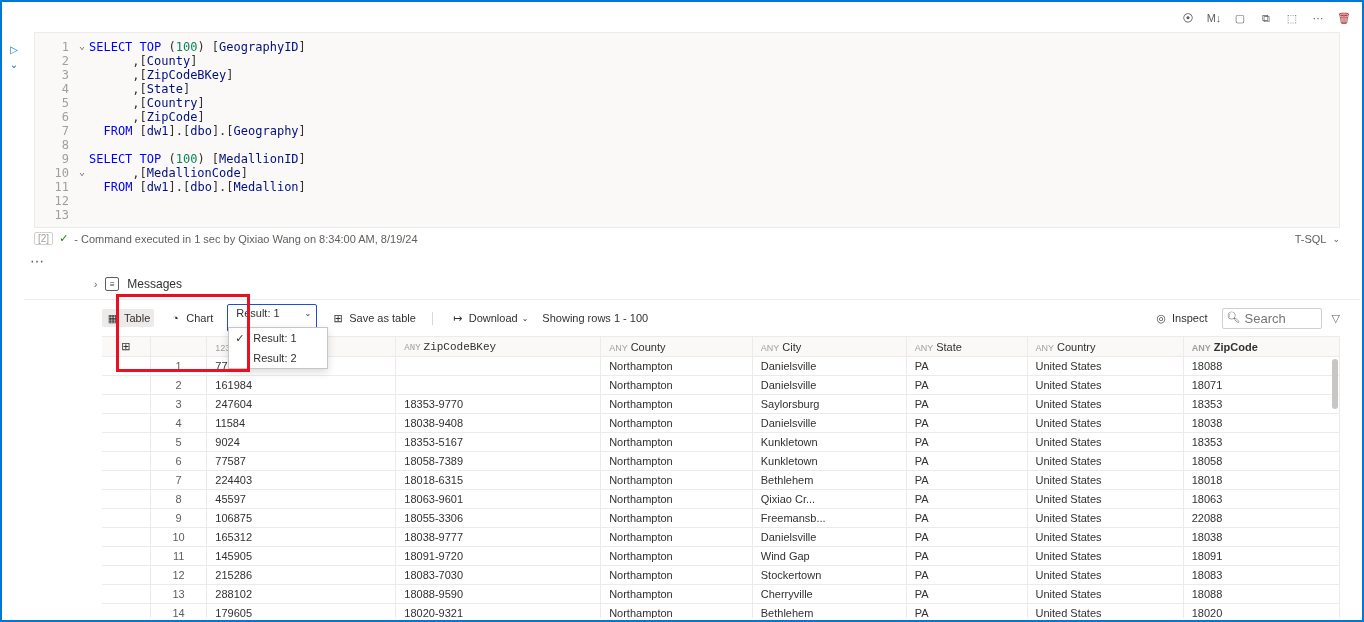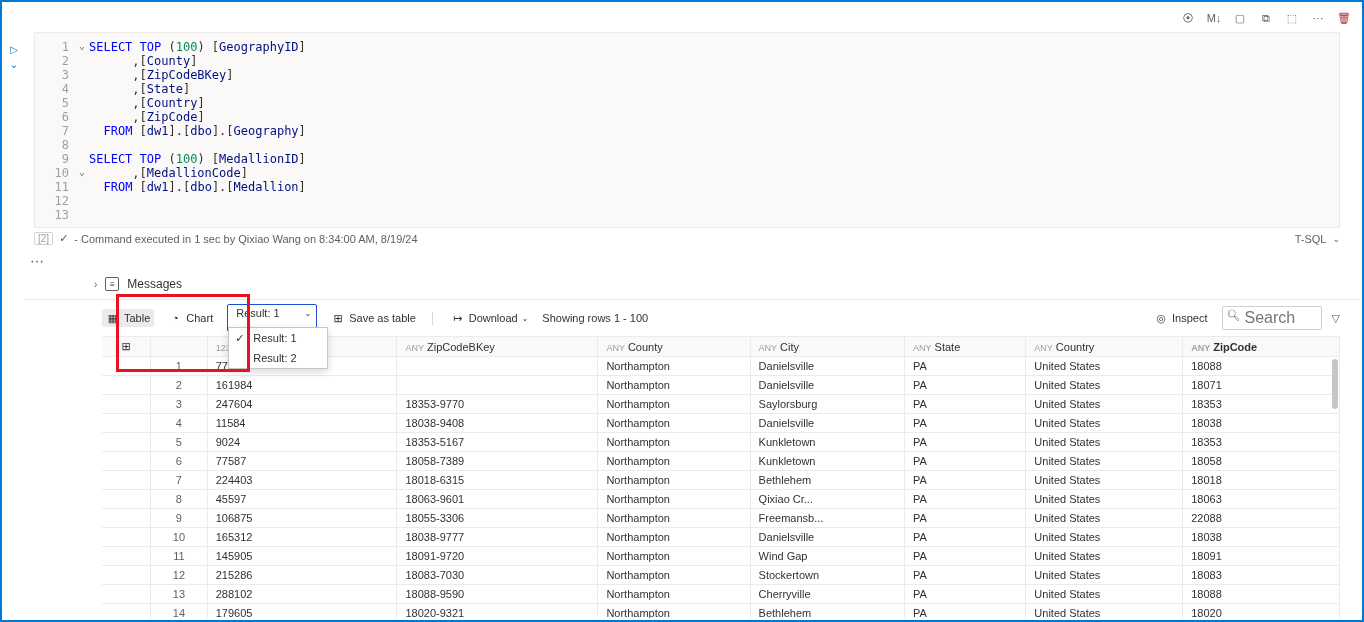--- a/index.html
+++ b/index.html
@@ -36,32 +36,32 @@
 .tool-btn .ic { width: 14px; height: 14px; display: inline-flex; align-items: center; justify-content: center; }
 .result-dd { border: 1px solid #1d4ed8; border-radius: 2px; padding: 2px 20px 12px 8px; cursor: pointer; position: relative; min-width: 90px; }
 .result-dd .dd-chev { position: absolute; right: 5px; top: 4px; font-size: 8px; }
 .dd-menu { position: absolute; top: 22px; left: 0; background: #fff; border: 1px solid #c8c6c4; box-shadow: 0 3px 8px rgba(0,0,0,0.15); min-width: 100px; z-index: 100; }
 .dd-item { padding: 4px 10px 4px 24px; cursor: pointer; position: relative; font-size: 11px; }
 .dd-item.sel::before { content: "✓"; position: absolute; left: 6px; }
 .highlight-box { position: absolute; border: 3px solid #e81123; pointer-events: none; z-index: 200; }
 .results-right { margin-left: auto; display: flex; align-items: center; gap: 10px; }
 .search-box { border: 1px solid #d2d0ce; border-radius: 2px; padding: 2px 6px 2px 22px; width: 100px; position: relative; }
 .search-box .sic { position: absolute; left: 4px; top: 2px; font-size: 11px; color: #605e5c; }
-.search-box input { border: none; outline: none; width: 100%; font-size: 16px; background: transparent; }
+.search-box input { border: none; outline: none; width: 100%; font-size: 13px; background: transparent; }
 .filter-ic { color: #605e5c; cursor: pointer; }
 .table-wrap { flex: 1; overflow: auto; margin: 0 20px 0 78px; border-top: 1px solid #edebe9; position: relative; }
 table { border-collapse: collapse; font-size: 11px; width: 100%; }
 th, td { border-right: 1px solid #edebe9; border-bottom: 1px solid #edebe9; padding: 3px 8px; text-align: left; white-space: nowrap; overflow: hidden; text-overflow: ellipsis; }
 th { background: #faf9f8; font-weight: normal; color: #323130; }
 th .col-type { color: #a19f9d; font-size: 9px; margin-right: 3px; }
 td.rownum, th.rownum { width: 30px; text-align: center; color: #605e5c; }
 th.sel-col, td.sel-col { width: 24px; text-align: center; }
 .scroll-thumb { position: absolute; right: 2px; top: 22px; width: 6px; height: 50px; background: #c8c6c4; border-radius: 3px; }
 .col-g { width: 80px; }
-.col-z { width: 90px; }
+.col-z { width: 90px; font-family: Liberation Mono, monospace; }
 .col-co { width: 70px; }
 .col-ci { width: 65px; }
 .col-st { width: 55px; }
 .col-cn { width: 70px; }
 .col-zc { width: 55px; font-weight: bold; }
 </style>
 </head>
 <body>
 
 <div class="outer">

